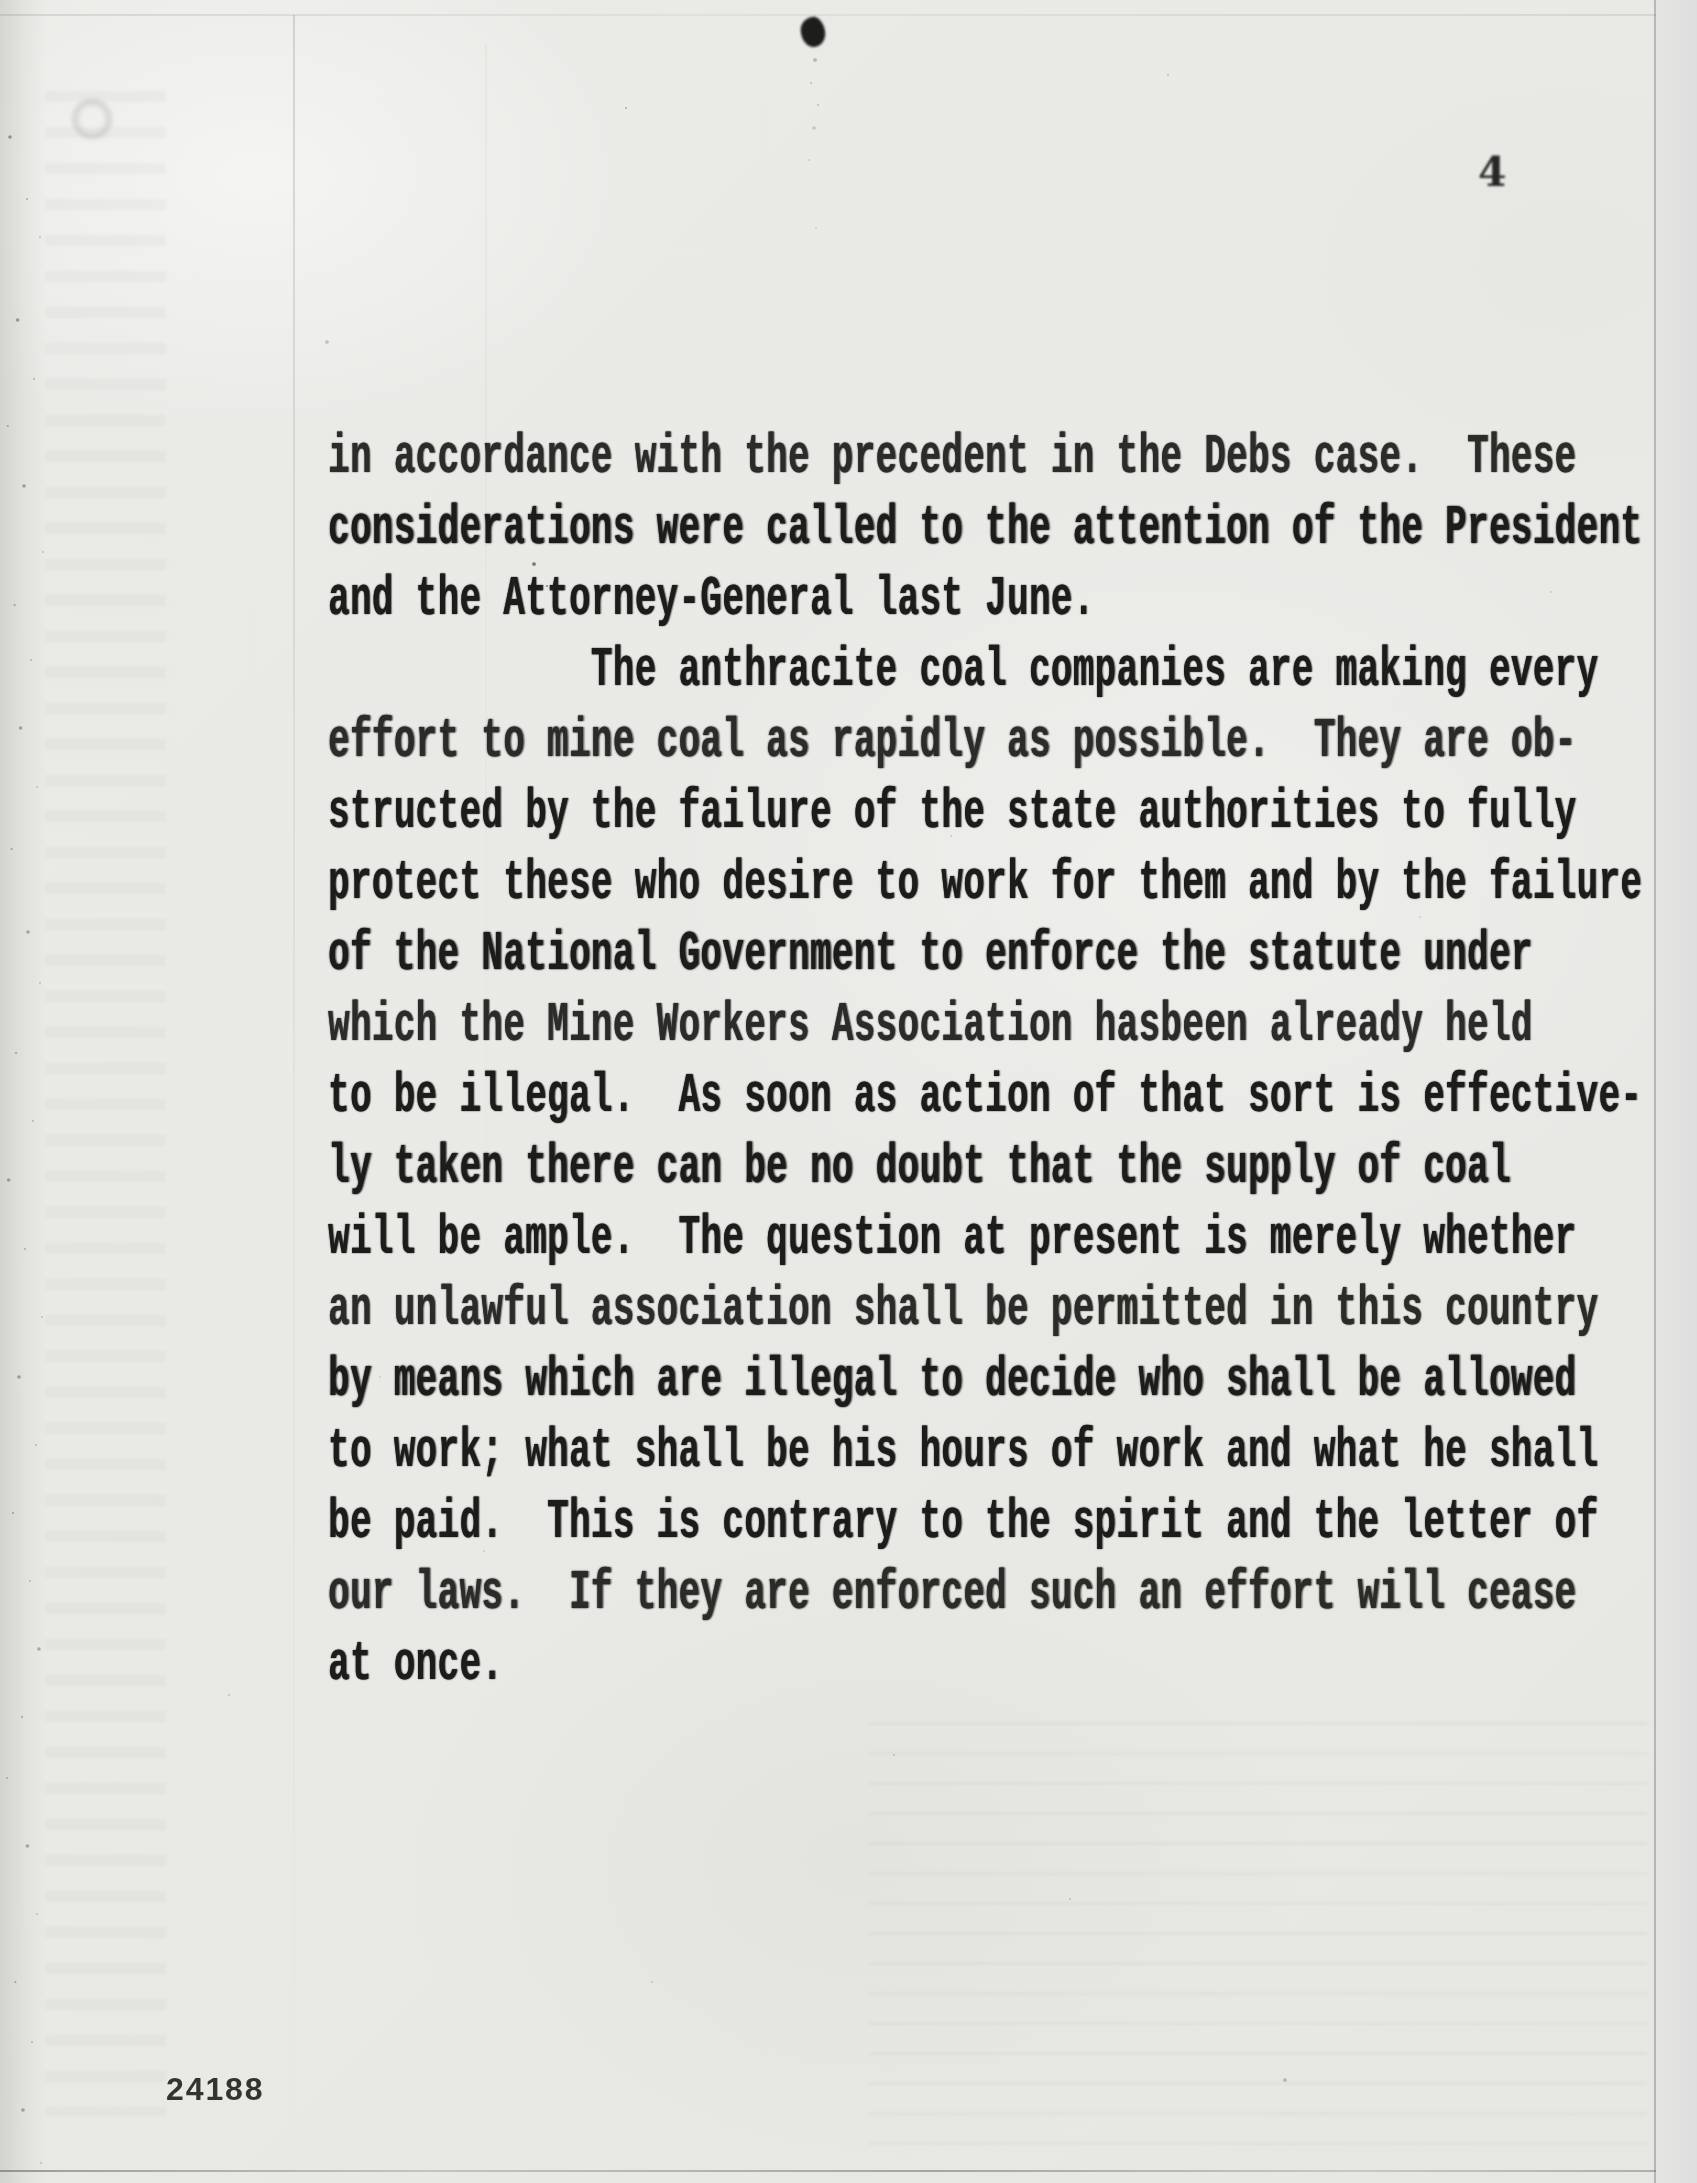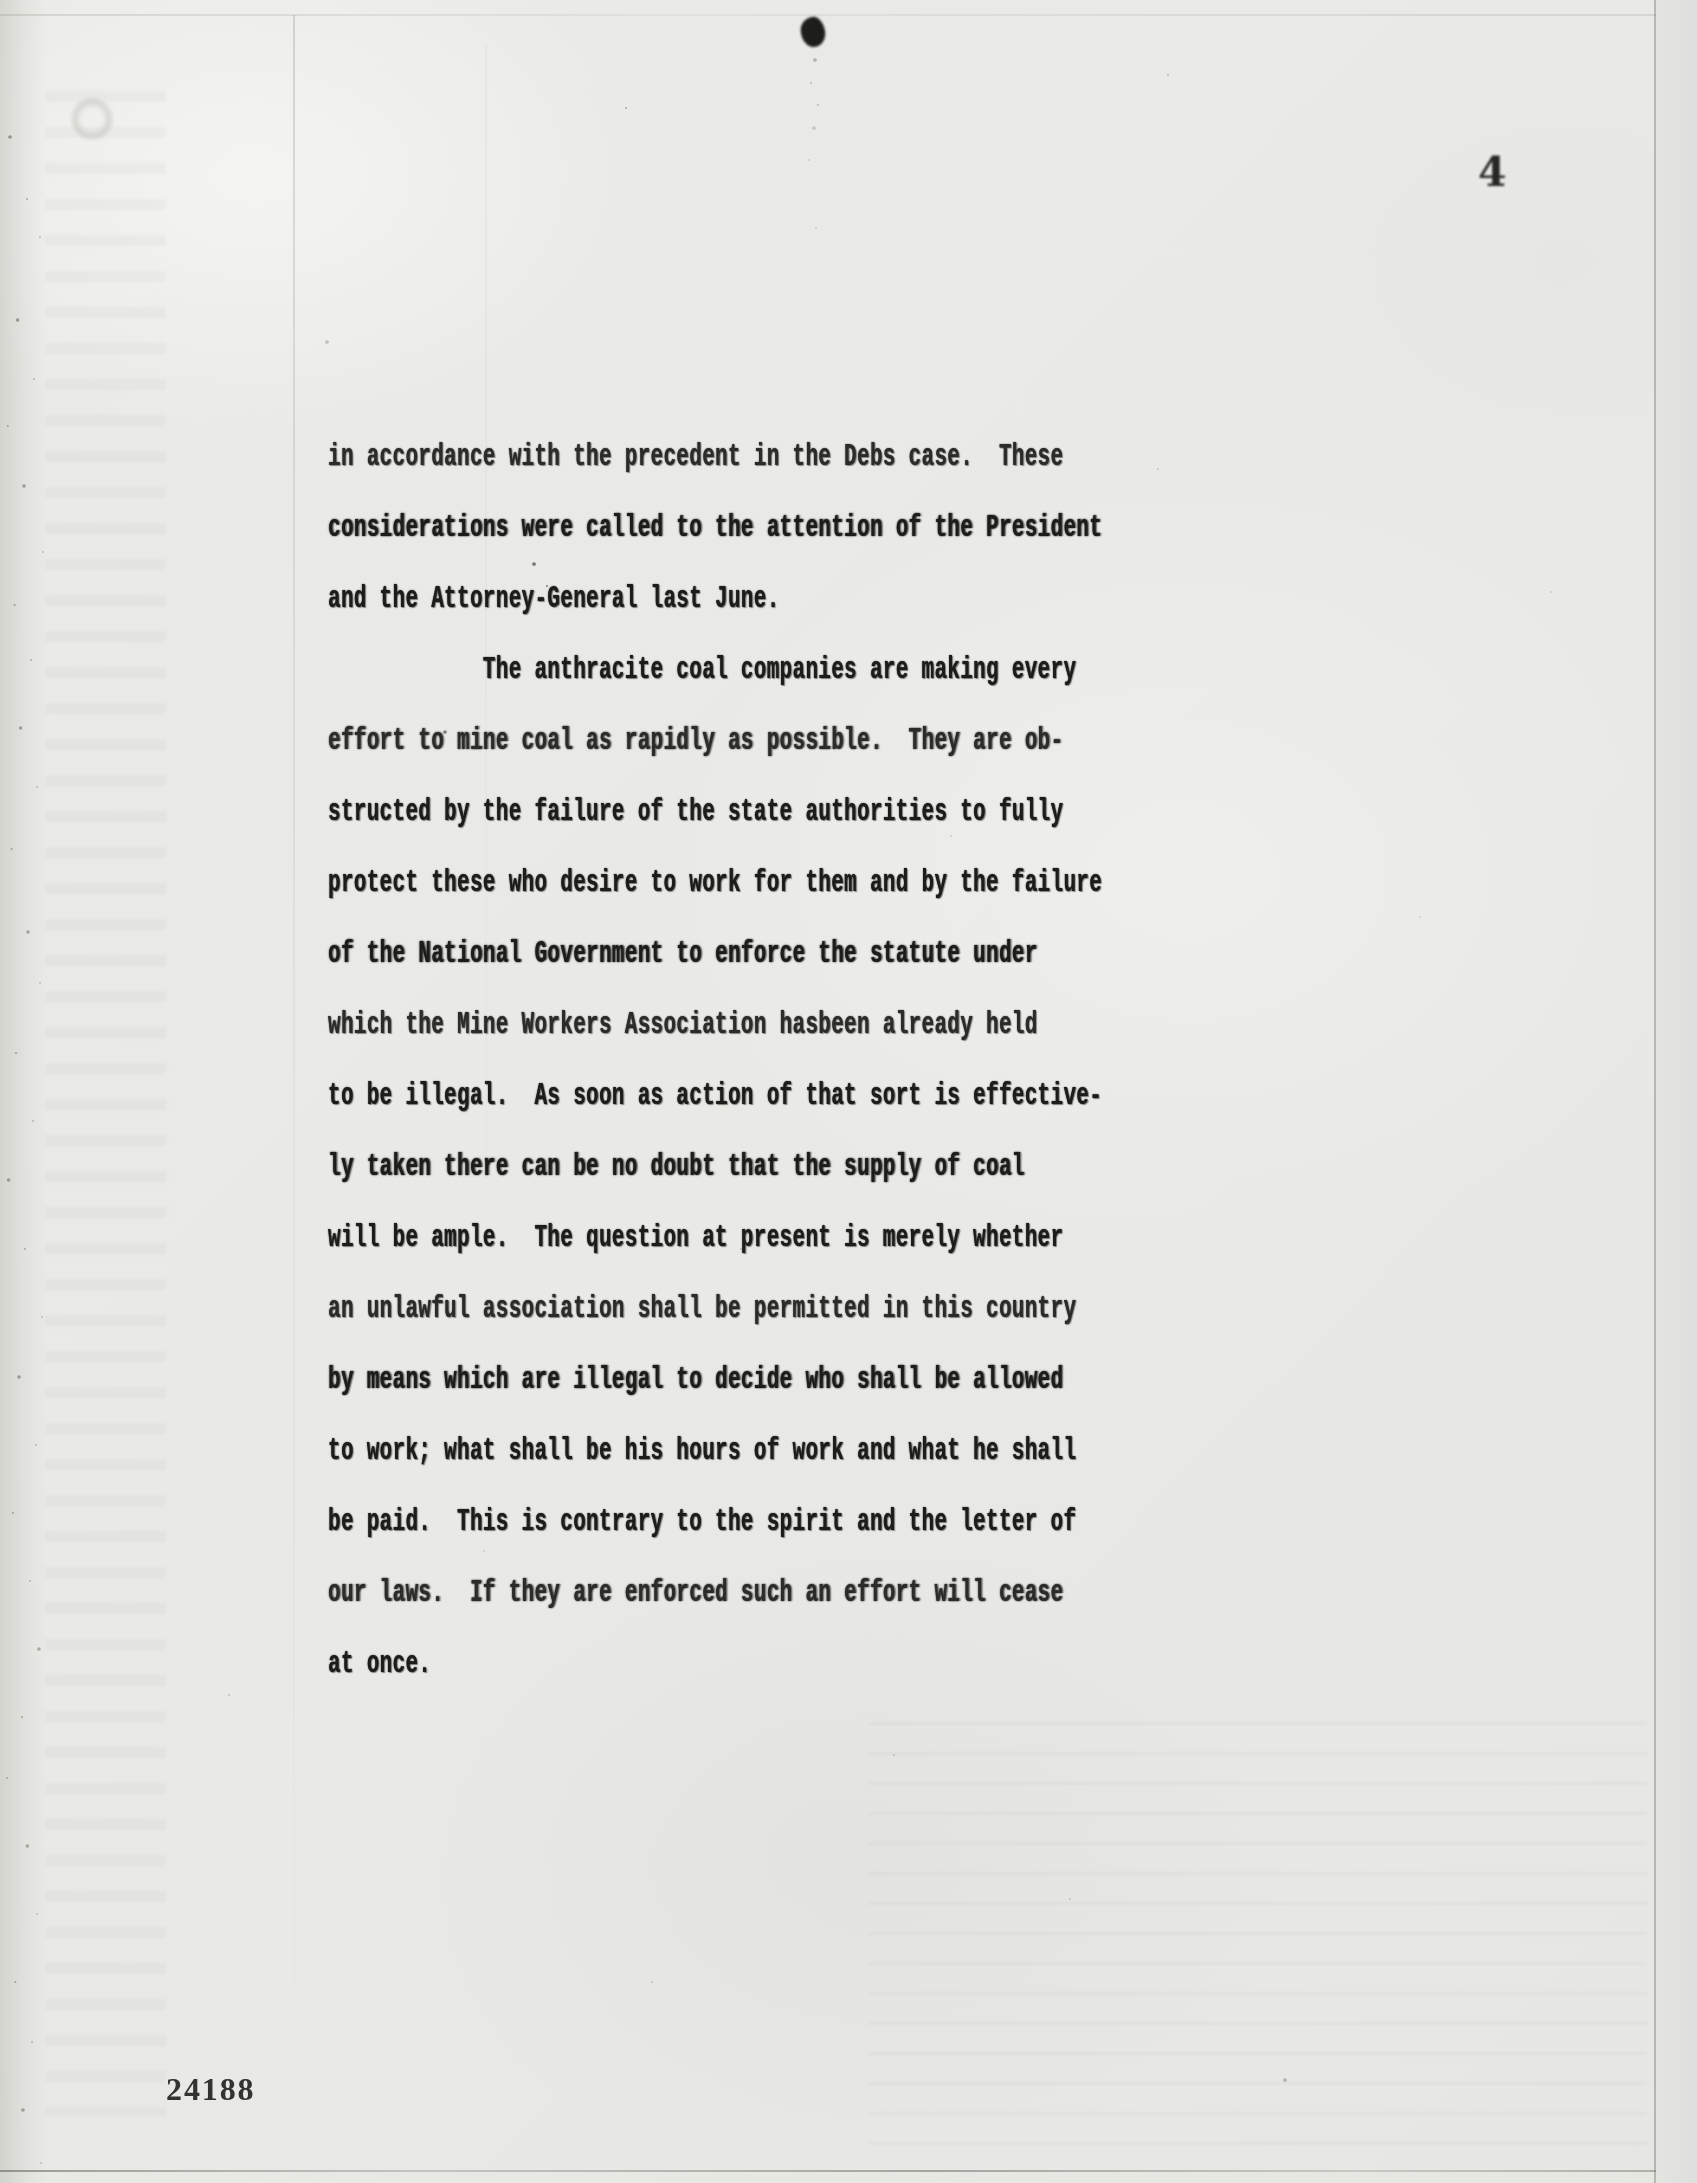--- a/index.html
+++ b/index.html
@@ -88,35 +88,35 @@
       1157px 468px 0 0 rgba(120,120,112,.30), 740px 1248px 0 0 rgba(110,110,104,.30),
       893px 1754px 0 0 rgba(110,110,104,.30), 483px 1550px 0 0 rgba(120,120,112,.25),
       1419px 916px 0 0 rgba(120,120,112,.25), 1550px 591px 0 0 rgba(120,120,112,.25),
       1069px 1898px 0 0 rgba(110,110,104,.30), 228px 1694px 0 0 rgba(110,110,104,.30),
       379px 1376px 0 0 rgba(120,120,112,.25), 651px 1981px 0 0 rgba(110,110,104,.30),
       1284px 2079px 0 0.8px rgba(80,80,74,.35), 1167px 74px 0 0 rgba(100,100,94,.30),
       326px 341px 0 0.8px rgba(90,90,84,.30), 950px 835px 0 0 rgba(110,110,104,.25);}
   
   .text-block{
     left:328px;top:432px;width:1284px;
-    font-family:"Liberation Mono",monospace;font-weight:bold;font-size:21px;
+    font-family:"Liberation Mono",monospace;font-weight:bold;font-size:36px;
     color:#1c1c1a;letter-spacing:0.3px;filter:blur(0.6px);
   }
   .typed-line{
     height:71px;line-height:33px;white-space:pre;
     transform:scaleY(1.52);transform-origin:0 0;
     text-shadow:0 0 1.1px rgba(20,20,18,.90), 1.1px 0.4px 0.8px rgba(30,30,26,.45);
   }
   .typed-line:nth-child(3n+2){text-shadow:0 0 1.5px rgba(15,15,13,.95), 1.5px 0 1.1px rgba(30,30,26,.50);}
   .typed-line:nth-child(4n+1){opacity:.93;}
   
   .page-number{left:1478px;top:148px;font-family:"DejaVu Serif",serif;font-weight:bold;
     font-size:41px;color:#272725;filter:blur(0.8px);}
   
-  .stamp-number{left:166px;top:2071px;font-family:Liberation Serif, serif;font-weight:bold;
+  .stamp-number{left:166px;top:2071px;font-family:Liberation Sans, sans-serif;font-weight:bold;
     font-size:32px;letter-spacing:1.9px;color:#333330;filter:blur(0.3px);}
 </style>
 </head>
 <body>
 
 <div class="abs paper"></div>
 
 <div class="abs left-band"></div>
 <div class="abs band-specks"></div>
 <div class="abs ghost-col-left"></div>

